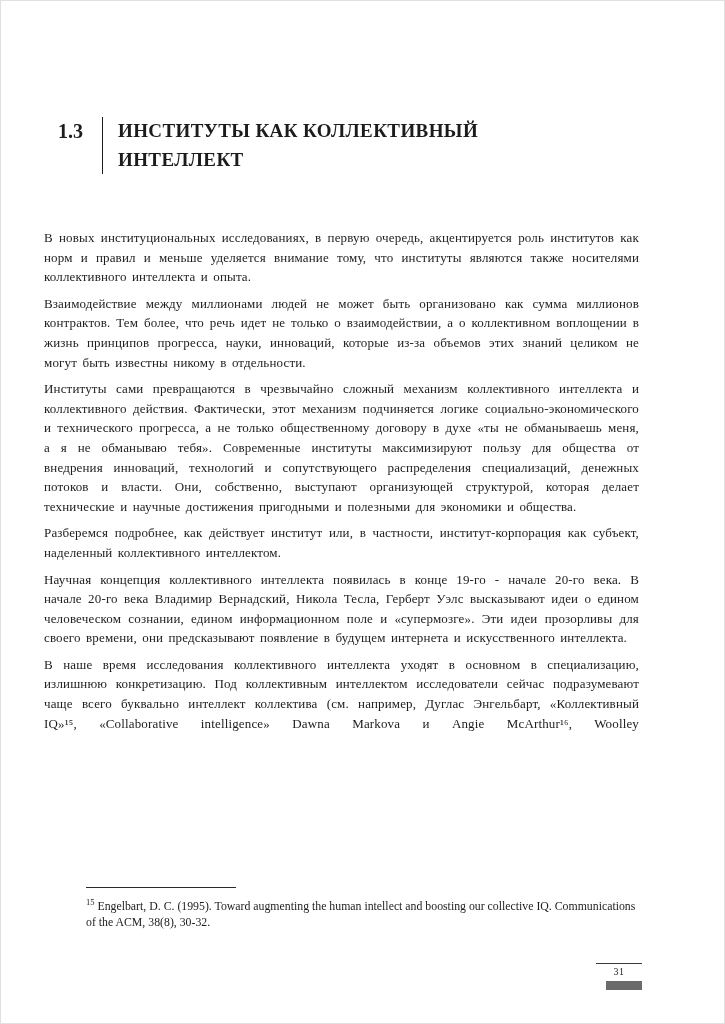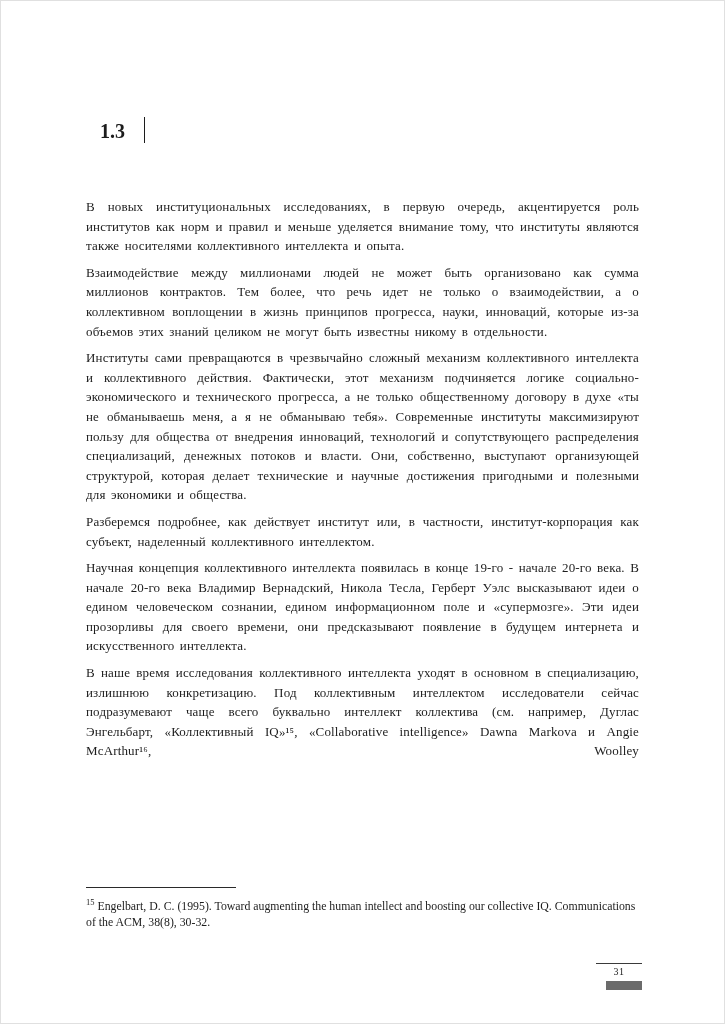--- a/index.html
+++ b/index.html
@@ -12,21 +12,21 @@
     width: 725px;
     height: 1024px;
     box-sizing: border-box;
     background: #ffffff;
     border: 1px solid #e0e0e0;
     font-family: "Liberation Serif", "DejaVu Serif", serif;
     color: #1c1c1c;
     overflow: hidden;
   }
   .content {
-    padding: 116px 85px 0 85px;
+    padding: 116px 85px 0 43px;
   }
 
   
   .heading {
     display: flex;
     align-items: stretch;
     margin-left: 14px;
     margin-bottom: 54px;
   }
   .heading-number {
@@ -110,20 +110,21 @@
 </style>
 </head>
 <body>
 
 <div class="page">
   <div class="content">
 
     <div class="heading">
       <div class="heading-number">1.3</div>
       <div class="heading-bar"></div>
+      <div class="heading-title">ИНСТИТУТЫ КАК КОЛЛЕКТИВНЫЙ ИНТЕЛЛЕКТ</div>
     </div>
 
     <div class="body">
       <p>В новых институциональных исследованиях, в первую очередь, акцентируется роль институтов как норм и правил и меньше уделяется внимание тому, что институты являются также носителями коллективного интеллекта и опыта.</p>
       <p>Взаимодействие между миллионами людей не может быть организовано как сумма миллионов контрактов. Тем более, что речь идет не только о взаимодействии, а о коллективном воплощении в жизнь принципов прогресса, науки, инноваций, которые из-за объемов этих знаний целиком не могут быть известны никому в отдельности.</p>
       <p>Институты сами превращаются в чрезвычайно сложный механизм коллективного интеллекта и коллективного действия. Фактически, этот механизм подчиняется логике социально-экономического и технического прогресса, а не только общественному договору в духе «ты не обманываешь меня, а я не обманываю тебя». Современные институты максимизируют пользу для общества от внедрения инноваций, технологий и сопутствующего распределения специализаций, денежных потоков и власти. Они, собственно, выступают организующей структурой, которая делает технические и научные достижения пригодными и полезными для экономики и общества.</p>
       <p>Разберемся подробнее, как действует институт или, в частности, институт-корпорация как субъект, наделенный коллективного интеллектом.</p>
       <p>Научная концепция коллективного интеллекта появилась в конце 19-го - начале 20-го века. В начале 20-го века Владимир Вернадский, Никола Тесла, Герберт Уэлс высказывают идеи о едином человеческом сознании, едином информационном поле и «супермозге». Эти идеи прозорливы для своего времени, они предсказывают появление в будущем интернета и искусственного интеллекта.</p>
       <p class="fill-last">В наше время исследования коллективного интеллекта уходят в основном в специализацию, излишнюю конкретизацию. Под коллективным интеллектом исследователи сейчас подразумевают чаще всего буквально интеллект коллектива (см. например, Дуглас Энгельбарт, «Коллективный IQ»¹⁵, «Collaborative intelligence» Dawna Markova и Angie McArthur¹⁶, Woolley</p>
     </div>

